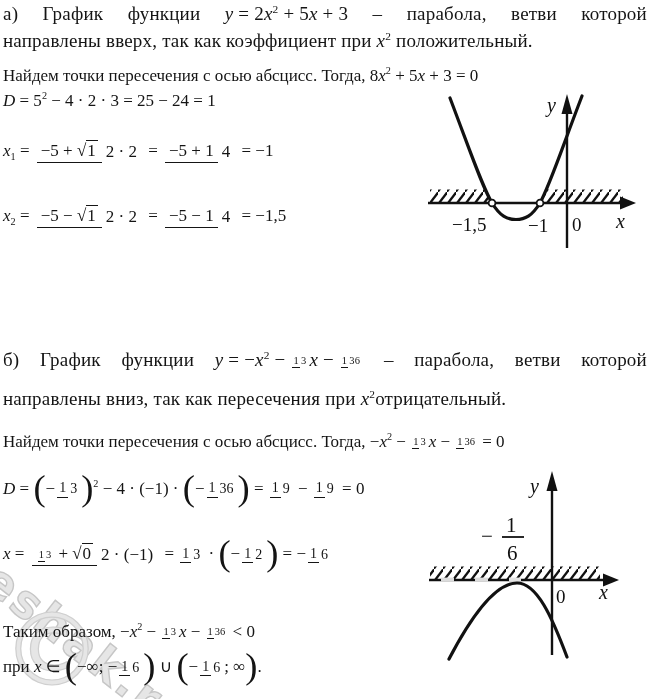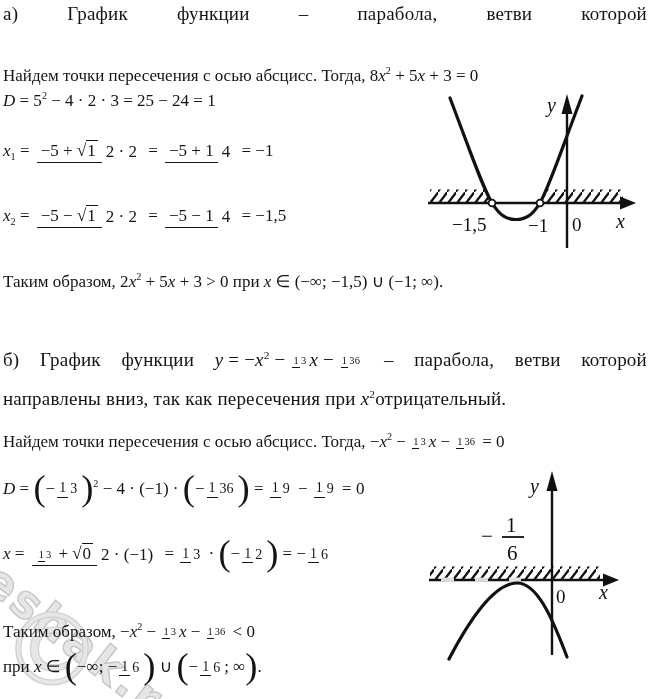--- a/index.html
+++ b/index.html
@@ -38,24 +38,28 @@
 
 <div class="page">
 
   <div class="wm wm-text">reshak.ru</div>
   <div class="wm wm-c">©</div>
 
   <div class="jline para" style="top:3px">
     <span>а)</span>
     <span>График</span>
     <span>функции</span>
+    <span><i>y</i><span> = 2</span><i>x</i><sup>2</sup><span> + 5</span><i>x</i><span> + 3</span></span>
     <span>–</span>
     <span>парабола,</span>
     <span>ветви</span>
     <span>которой</span>
+  </div>
+  <div class="tline para" style="top:29px">
+    <span>направлены вверх, так как коэффициент при </span><i>x</i><sup>2</sup><span> положительный.</span>
   </div>
 
   <div class="tline" style="top:64px">
     <span>Найдем точки пересечения с осью абсцисс. Тогда, 8</span><i>x</i><sup>2</sup><span> + 5</span><i>x</i><span> + 3 = 0</span>
   </div>
 
   <div class="tline" style="top:89px">
     <i>D</i><span> = 5</span><sup>2</sup><span> − 4 · 2 · 3 = 25 − 24 = 1</span>
   </div>
 
@@ -72,23 +76,20 @@
   <div class="dline" style="top:206px">
     <i>x</i><sub>2</sub><span> = </span><span class="frac">
         <span class="num"><span>−5 − </span><span>√</span><span class="rad">1</span></span>
         <span class="den">2 · 2</span>
       </span><span> = </span><span class="frac">
         <span class="num">−5 − 1</span>
         <span class="den">4</span>
       </span><span> = −1,5</span>
   </div>
 
-  <div class="tline" style="top:270px">
-    <span>Таким образом, 2</span><i>x</i><sup>2</sup><span> + 5</span><i>x</i><span> + 3 &gt; 0 при </span><i>x</i><span> ∈ (−∞; −1,5) ∪ (−1; ∞).</span>
-  </div>
 
   <svg class="graph" style="left:420px;top:88px" width="230" height="170" viewBox="0 0 230 170">
     <defs>
       <pattern id="hA" width="9" height="13" patternUnits="userSpaceOnUse">
         <path d="M-2 15 L11 -2" stroke="#111" stroke-width="2.4" fill="none"></path>
       </pattern>
     </defs>
     <rect x="10" y="101.5" width="58" height="13" fill="url(#hA)"></rect>
     <rect x="123" y="101.5" width="80" height="13" fill="url(#hA)"></rect>
     <line x1="8" y1="115" x2="205" y2="115" stroke="#111" stroke-width="2.6"></line>

